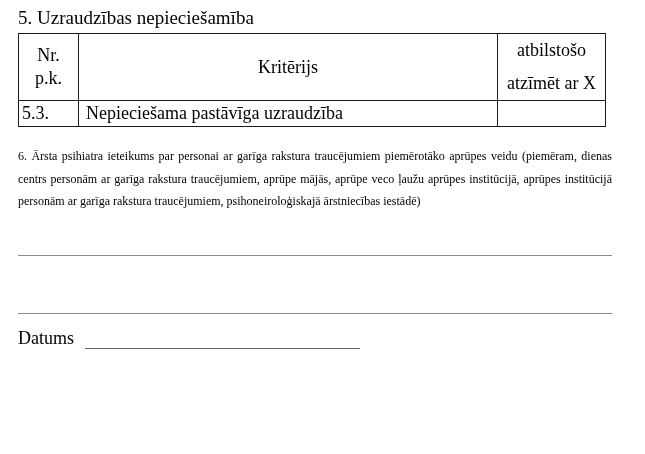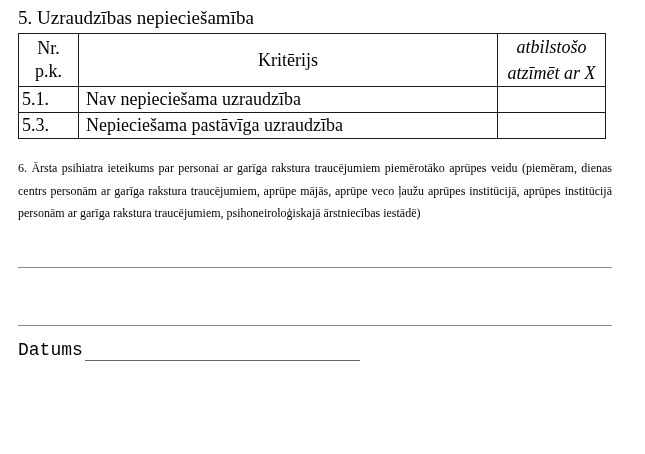--- a/index.html
+++ b/index.html
@@ -29,21 +29,21 @@
     border: 1px solid #1a1a1a;
     font-size: 18px;
     font-weight: normal;
     vertical-align: middle;
   }
   .col-num   { width: 60px; }
   .col-crit  { width: 419px; }
   .col-mark  { width: 108px; }
   thead th { height: 52px; text-align: center; }
   th.col-num { white-space: pre-line; line-height: 23px; }
-  th.col-mark { font-style: italic; line-height: 26px; padding: 0 2px; }
+  th.col-mark { line-height: 33px; padding: 0 2px; }
   tbody td { height: 25px; line-height: 25px; }
   td.num-cell { padding-left: 3px; text-align: left; }
   td.crit-cell { padding-left: 7px; text-align: left; }
   td.mark-cell { }
   .para {
     margin-top: 18px;
     width: 594px;
     font-size: 12px;
     line-height: 22.5px;
     text-align: justify;
@@ -59,21 +59,20 @@
     height: 22px;
     font-size: 18px;
     line-height: 22px;
     white-space: nowrap;
   }
   .sig-label {
     display: inline-block;
     width: 67px;
     vertical-align: bottom;
     height: 22px;
-    font-family: Liberation Mono, monospace;
   }
   .sig-line {
     display: inline-block;
     width: 275px;
     height: 21px;
     border-bottom: 1px solid #666666;
     vertical-align: bottom;
   }
 </style>
 </head>
@@ -87,25 +86,20 @@
     <thead>
       <tr>
         <th class="col-num">Nr.
 p.k.</th>
         <th class="col-crit">Kritērijs</th>
         <th class="col-mark">atbilstošo atzīmēt ar X</th>
       </tr>
     </thead>
     <tbody>
       <tr>
-        <td class="num-cell">5.1.</td>
-        <td class="crit-cell">Nav nepieciešama uzraudzība</td>
-        <td class="mark-cell"></td>
-      </tr>
-      <tr>
         <td class="num-cell">5.3.</td>
         <td class="crit-cell">Nepieciešama pastāvīga uzraudzība</td>
         <td class="mark-cell"></td>
       </tr>
     </tbody>
   </table>
 
   <p class="para">6. Ārsta psihiatra ieteikums par personai ar garīga rakstura traucējumiem piemērotāko aprūpes veidu (piemēram, dienas centrs personām ar garīga rakstura traucējumiem, aprūpe mājās, aprūpe veco ļaužu aprūpes institūcijā, aprūpes institūcijā personām ar garīga rakstura traucējumiem, psihoneiroloģiskajā ārstniecības iestādē)</p>
 
   <div class="write-line write-line-1"></div>

